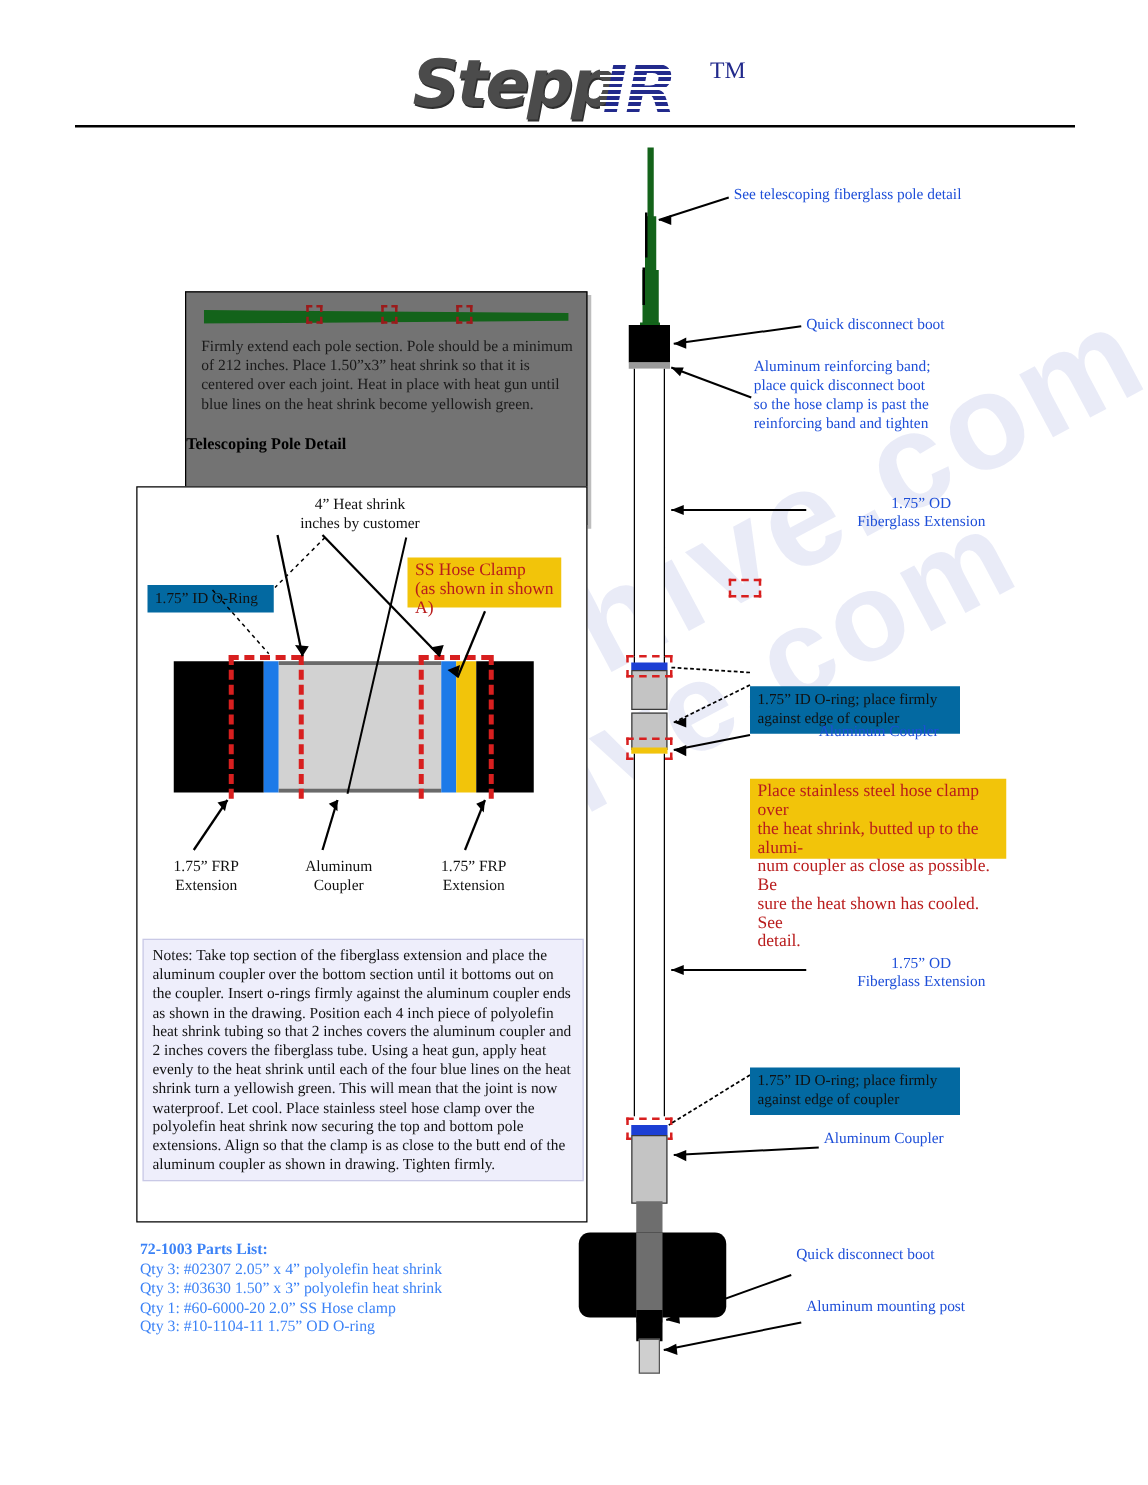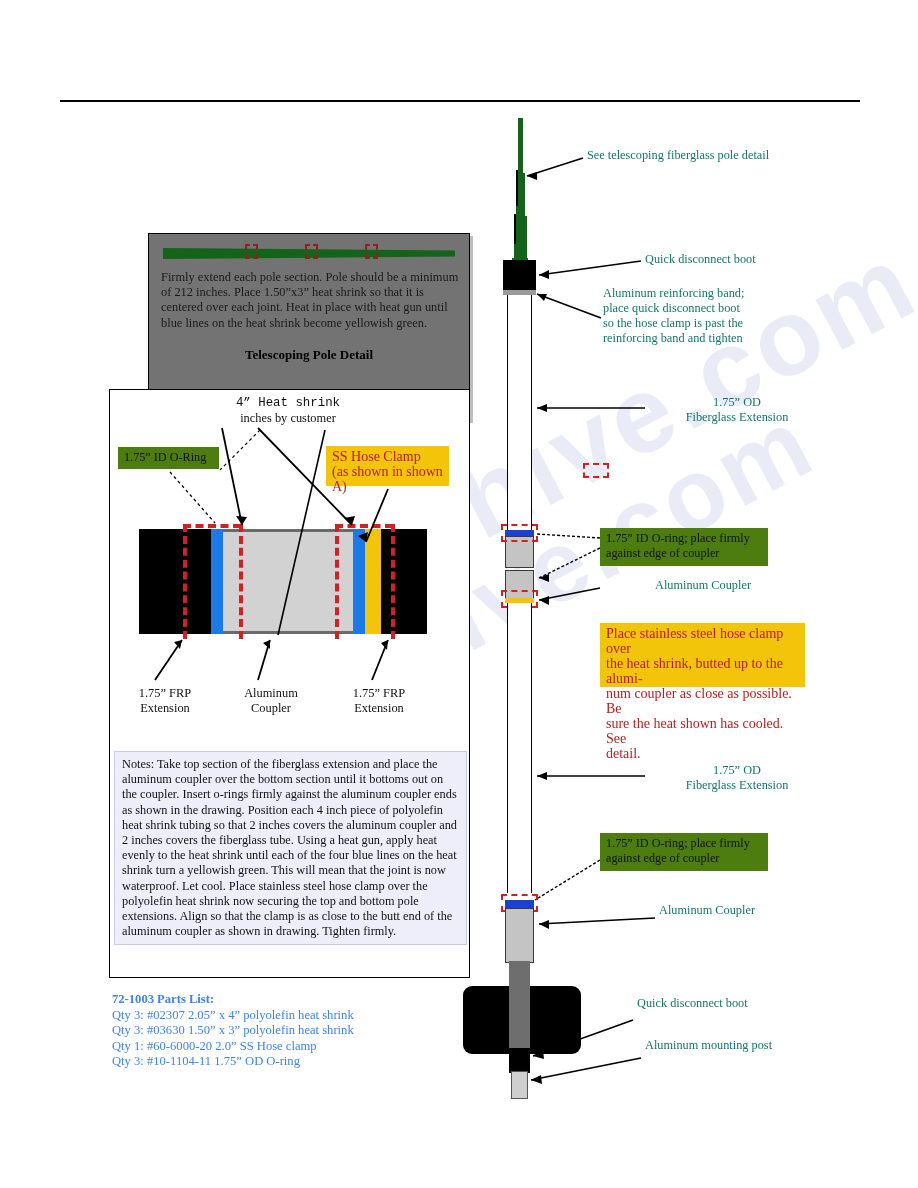--- a/index.html
+++ b/index.html
@@ -88,40 +88,41 @@
     top: 10px;
   }
   .tele-text {
     position: absolute; left: 12px; top: 36px;
     width: 300px;
     font-size: 12.4px; line-height: 15.2px;
     color: #1a1a1a; text-align: left;
   }
   .tele-title {
     position: absolute; left: 0; top: 113px; width: 100%;
-    text-align: center; font-size: 13px; font-weight: 700;
+    font-size: 13px; font-weight: 700;
   }
 
   
   .joint-box {
     position: absolute; left: 109px; top: 389px;
     width: 361px; height: 589px;
     border: 1.5px solid #000;
     background: #fff;
     z-index: 3;
   }
   .cal-label {
     position: absolute; font-size: 12.4px; line-height: 15px;
     color: #111; text-align: center;
   }
   .box-blue {
     position: absolute;
-    background: #4d7c0f; color: #111;
+    background: #0369a1; color: #111;
     font-size: 12.2px; line-height: 15px;
     padding: 3px 6px;
+    margin-top: 21px;
   }
   .box-yellow {
     position: absolute;
     background: #f2c40a; color: #b91c1c;
     font-size: 14px; line-height: 15px;
     padding: 3px 6px;
   }
 
   
   .joint-graphic {
@@ -172,50 +173,56 @@
   .green { background: #13631a; }
   .black { background: #000; }
   .gray { background: #6e6e6e; }
   .ltgray { background: #cfcfcf; border: 1px solid #555; }
   .white-tube { background: #fff; border-left: 1.6px solid #000; border-right: 1.6px solid #000; }
   .coupler { background: #c4c4c4; border: 1.5px solid #3a3a3a; }
   .oring-band { background: #1c3fd4; }
   .clamp-band { background: #f2c40a; }
   .red-dash-box { position: absolute; border: 2px dashed #d81f1f; }
   .asm-label {
-    position: absolute; font-size: 12.3px; line-height: 15px; color: #0f766e;
+    position: absolute; font-size: 12.3px; line-height: 15px; color: #1d4ed8;
   }
   .legend-sym {
     position: absolute; width: 26px; height: 15px;
     border: 2px dashed #d81f1f;
   }
   svg.lead { position: absolute; left: 0; top: 0; overflow: visible; pointer-events: none; }
 </style>
 </head>
 <body>
 
 <div class="page">
 
   <div class="watermark">nualshive.com</div>
   <div class="watermark wm2">nualshive.com</div>
 
+  <div class="logo-wrap">
+    <span class="logo-step">Stepp</span>
+    <span class="logo-ir">IR</span>
+    <span class="logo-ir-stripes"></span>
+    <span class="logo-tm">TM</span>
+  </div>
   <div class="header-rule"></div>
 
   <div class="tele-box">
     <div class="tele-pole taper"></div>
     <div class="tele-mark" style="left:96px;"></div>
     <div class="tele-mark" style="left:156px;"></div>
     <div class="tele-mark" style="left:216px;"></div>
     <div class="tele-text">Firmly extend each pole section.  Pole should be a minimum of 212 inches.  Place 1.50”x3” heat shrink so that it is centered over each joint.  Heat in place with heat gun until blue lines on the heat shrink become yellowish green.</div>
     <div class="tele-title">Telescoping Pole Detail</div>
   </div>
 
   <div class="joint-box">
 
-    <div class="cal-label" style="left:98px; top:6px; width:160px;font-family:Liberation Mono, monospace;">4” Heat shrink</div>
+    <div class="cal-label" style="left:98px; top:6px; width:160px;">4” Heat shrink</div>
     <div class="cal-label" style="left:88px; top:21px; width:180px;">inches by customer</div>
 
     <div class="box-blue" style="left:8px; top:57px; width:101px; height:22px;">1.75” ID O-Ring</div>
 
     <div class="box-yellow" style="left:216px; top:56px; width:123px; height:40px;">
       <div>SS Hose Clamp</div>
       <div>(as shown in shown A)</div>
     </div>
 
     <div class="joint-graphic">

